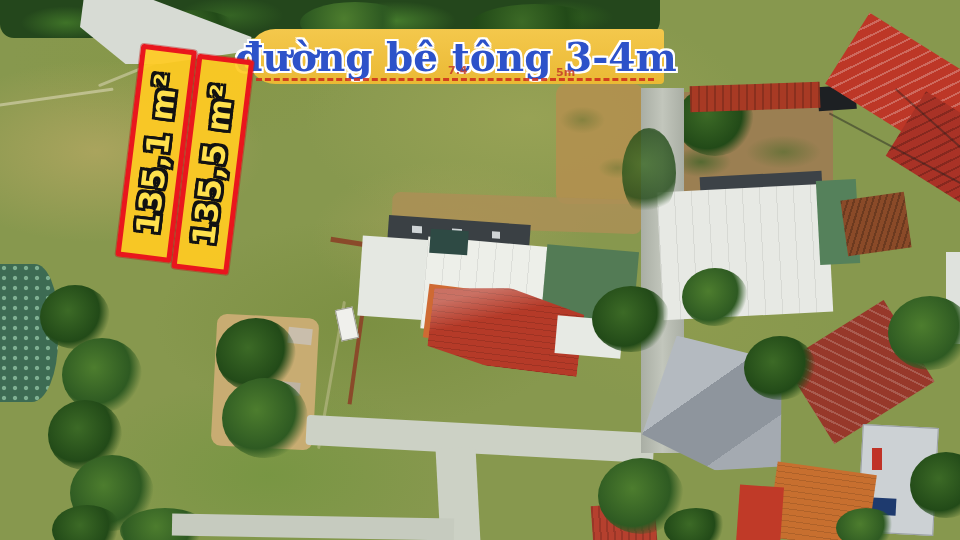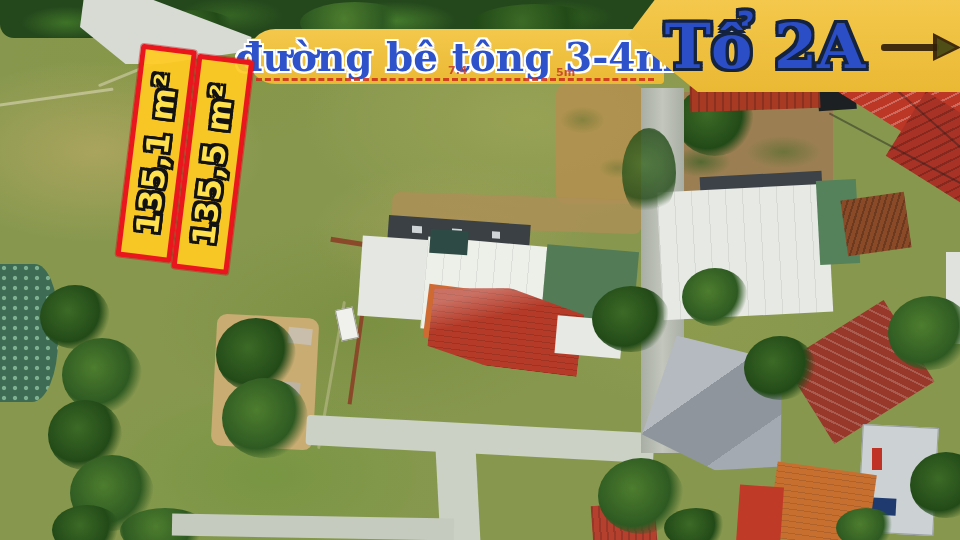--- a/index.html
+++ b/index.html
@@ -138,30 +138,20 @@
   <div class="b blob tree-dk" style="left:622px;top:128px;width:54px;height:90px;opacity:.8;"></div>
 
   <div class="b dash"></div>
   <span class="meas" style="left:448px;top:64px;">7.4</span>
   <span class="meas" style="left:556px;top:66px;">5m</span>
 
   <div class="b banner banner1">
     <span class="txt">đường bê tông 3-4m</span>
   </div>
 
-  <div class="b banner banner2">
-    <span class="txt">Tổ 2A</span>
-    <span style="display:inline-block;margin-top:6px;">
-      <svg width="84" height="30" viewBox="0 0 84 30">
-        <rect x="2" y="12" width="58" height="7" rx="3" fill="#33200a" opacity="0.92"></rect>
-        <polygon points="54,1 82,15.5 54,29" fill="#33200a" opacity="0.92"></polygon>
-        <polygon points="58,6 76,15.5 58,25" fill="#5a6b1e" opacity="0.55"></polygon>
-      </svg>
-    </span>
-  </div>
 
   <div class="b plots">
     <div class="plot" style="left:0;width:46px;">
       <span class="lbl">135,1 m²</span>
     </div>
     <div class="plot" style="left:57px;top:3px;width:47px;height:206px;">
       <span class="lbl">135,5 m²</span>
     </div>
   </div>
 

